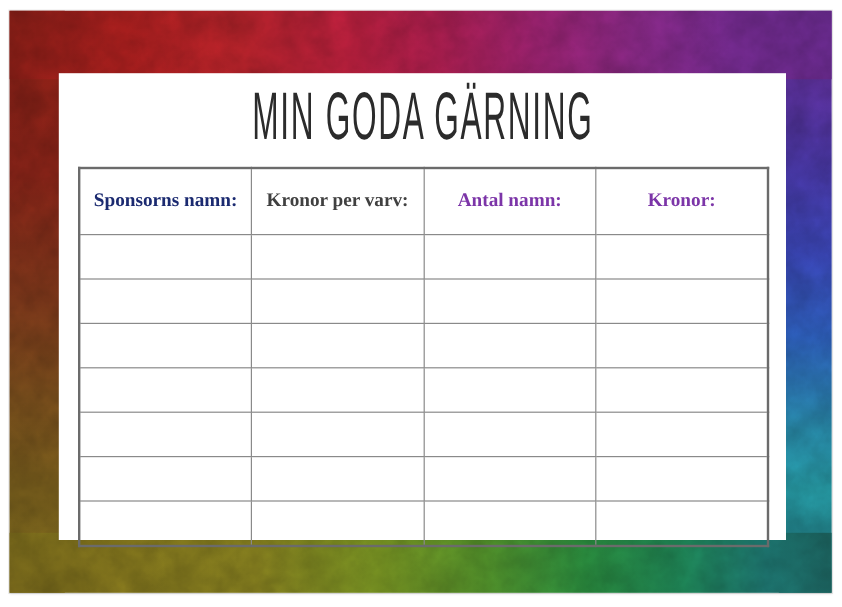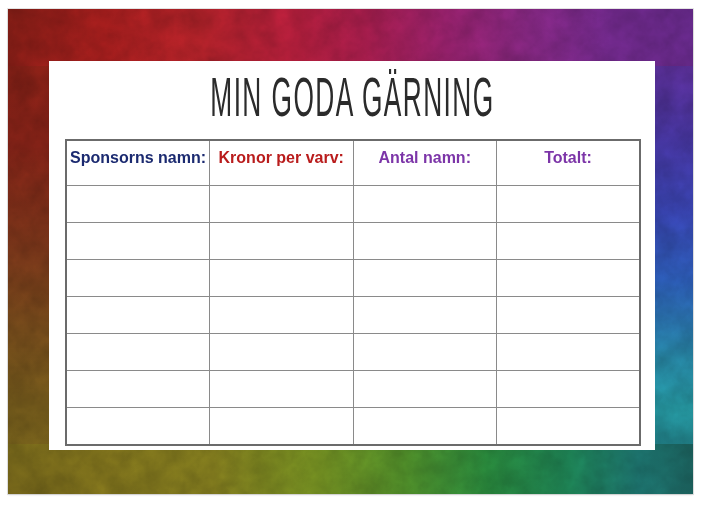--- a/index.html
+++ b/index.html
@@ -64,22 +64,22 @@
     table-layout: fixed;
     border: 2px solid var(--grid-outer, #6b6b6b);
   }
   table.sheet th, table.sheet td {
     border: 1px solid var(--grid-line, #8a8a8a);
     padding: 0;
   }
   table.sheet th {
     height: 36px;
     vertical-align: top;
-    padding-top: 8px;
-    font-family: Liberation Sans, sans-serif;
+    padding-top: 18px;
+    font-family: Liberation Serif, serif;
     font-weight: bold;
     font-size: 16px;
     text-align: center;
   }
   table.sheet td { height: 36px; }
 </style>
 </head>
 <body>
 
 <div class="canvas">
@@ -103,23 +103,23 @@
     </svg>
 
     <div class="content">
       <div class="title-row">
         <h1 class="title">MIN GODA GÄRNING</h1>
       </div>
       <table class="sheet">
         <thead>
           <tr id="header-row">
               <th style="color: rgb(27, 42, 112);">Sponsorns namn:</th>
-              <th style="color: #b91c1c;">Kronor per varv:</th>
+              <th style="color: #404040;">Kronor per varv:</th>
               <th style="color: rgb(124, 53, 168);">Antal namn:</th>
-              <th style="color: rgb(124, 53, 168);">Totalt:</th>
+              <th style="color: rgb(124, 53, 168);">Kronor:</th>
             </tr>
         </thead>
         <tbody id="body-rows">
             <tr>
               <td></td>
               <td></td>
               <td></td>
               <td></td>
             </tr>
             <tr>

